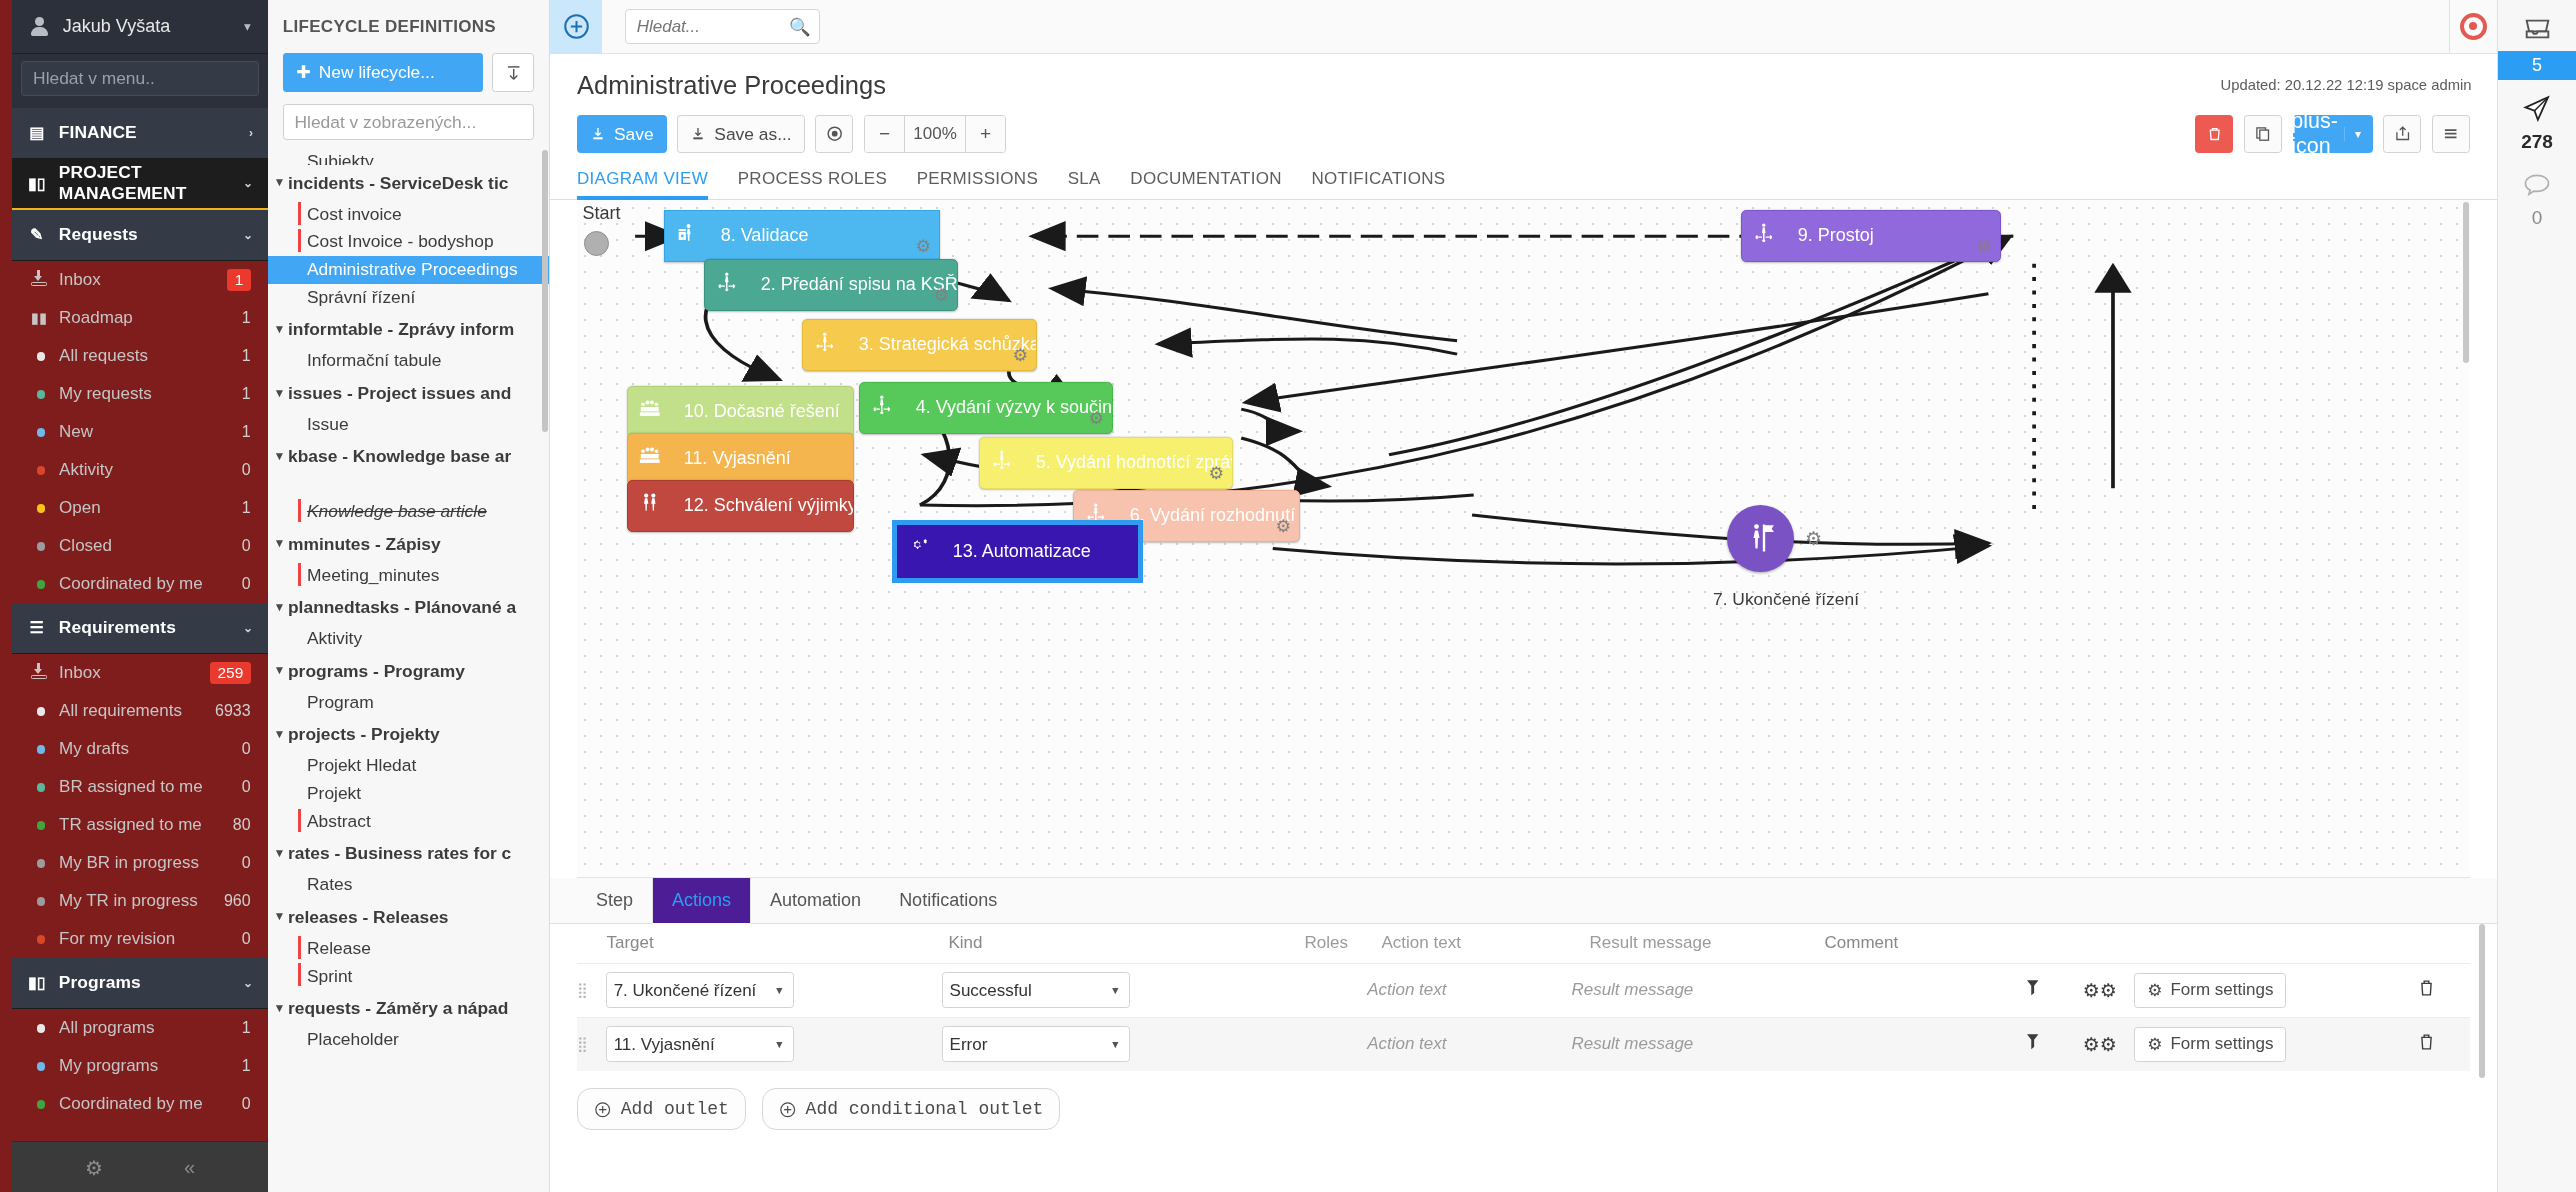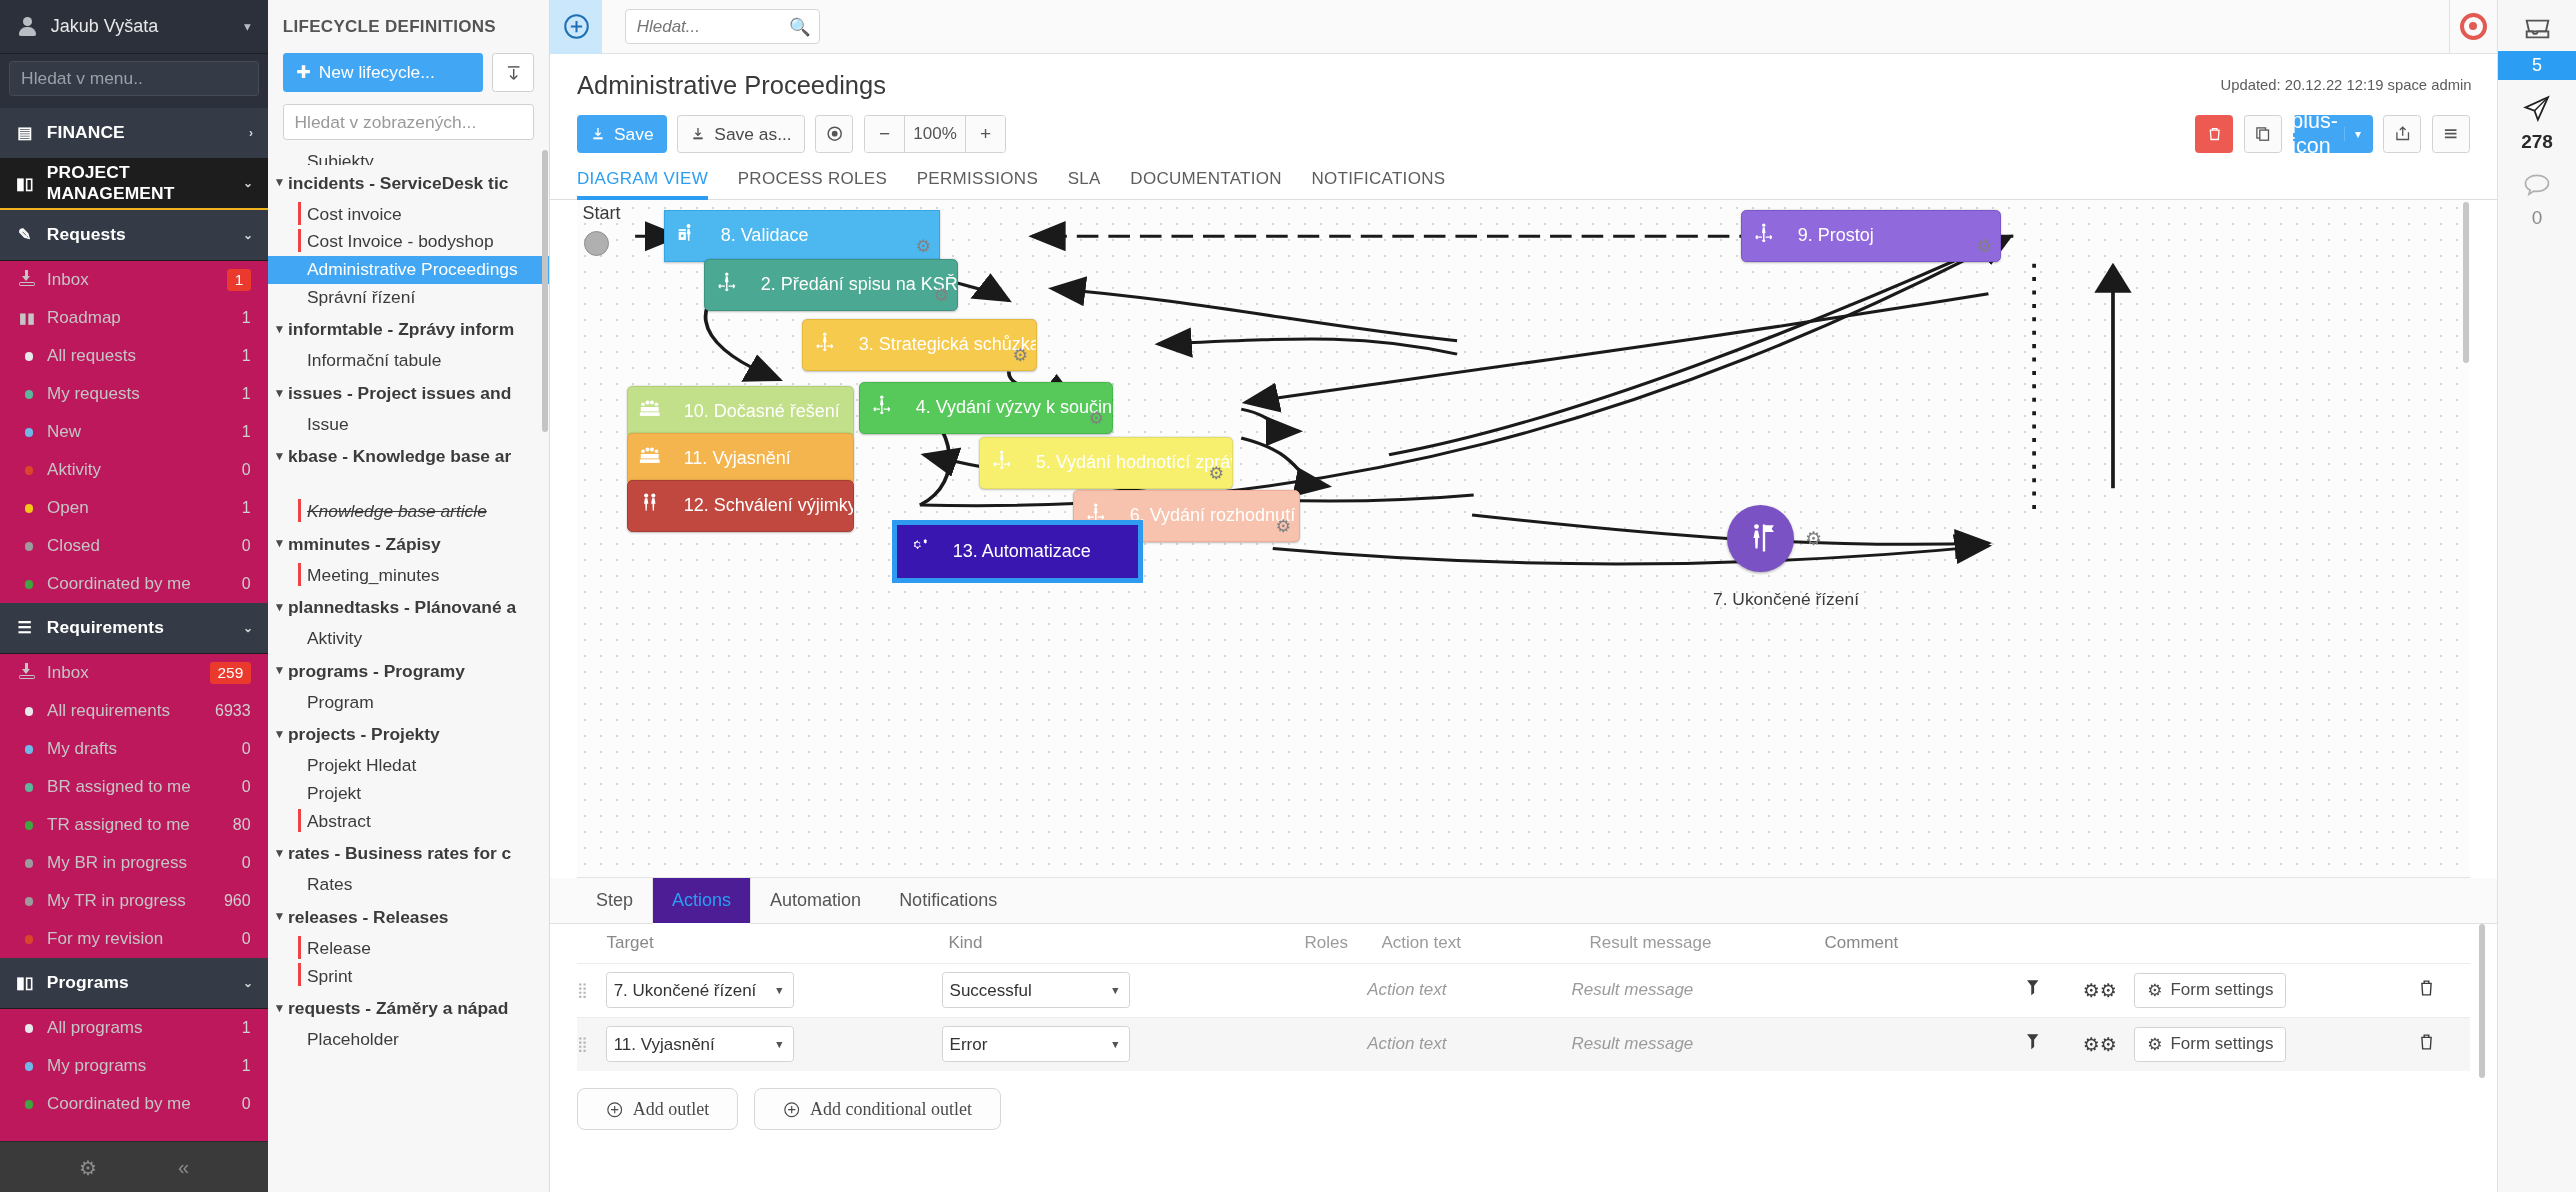--- a/index.html
+++ b/index.html
@@ -8,23 +8,24 @@
     font-family: "Liberation Sans", sans-serif;
     font-size: 17.4px;
     background: #ffffff;
     color: #333;
   }
   .app { display: flex; width: 2576px; height: 1193px; }
 
   
   .sidebar {
     width: 268px; min-width: 268px; height: 1193px;
-    background: #be185d; color: #cfcfcf;
+    background: #7f1d1d; color: #cfcfcf;
     display: flex; flex-direction: column;
     position: relative;
+    padding-left: 12px;
   }
   .sb-user {
     height: 54px; background: #2b303a; display: flex; align-items: center;
     padding: 0 17.4px; gap: 13.4px; border-bottom: 0.7px solid #1b1f26;
   }
   .sb-user .avatar {
     width: 20px; height: 20px; position: relative; flex: 0 0 auto;
   }
   .sb-user .avatar::before {
     content: ""; position: absolute; left: 6px; top: 0.7px; width: 8.7px; height: 8.7px;
@@ -268,23 +269,23 @@
   }
   .selwrap { position: relative; width: 188px; }
   .selwrap .arw { position:absolute; right: 9.4px; top: 12px; font-size: 10.7px; color:#555; pointer-events:none;}
   .btn-form {
     height: 35px; border: 0.7px solid #d3d3d3; border-radius: 3.4px; background: #fff;
     font-size: 17px; color: #4a4a4a; display: inline-flex; align-items: center; gap: 8px;
     padding: 0 12px; cursor: pointer; font-family: "Liberation Sans", sans-serif;
   }
   .addrow { padding: 17.4px 27px; display: flex; gap: 16px; }
   .btn-add {
-    height: 42px; border: 0.7px solid #d7d7d7; border-radius: 8px; background: #fdfdfd;
+    height: 42px; border: 0.7px solid #d7d7d7; border-radius: 14px; background: #fdfdfd;
     font-size: 18px; color: #4a4a4a; display: inline-flex; align-items: center; gap: 9.4px;
-    padding: 0 28px; cursor: pointer; font-family: Liberation Serif, serif;
+    padding: 0 16px; cursor: pointer; font-family: Liberation Mono, monospace;
   }
   .bottom-scrollbar{position:absolute; right: 12px; top: 0; width: 6px; height: 154px; background:#c7c7c7;border-radius:3.4px;}
 
   
   .rail {
     width: 79px; min-width: 79px; background: #f7f7f7; border-left: 0.7px solid #e0e0e0;
     display: flex; flex-direction: column; align-items: center; padding-top: 9.4px; gap: 2.7px;
   }
   .rail .ricon { font-size: 25.5px; color: #4a4a4a; height: 39px; display:flex;align-items:center;}
   .rail .rbadge {

